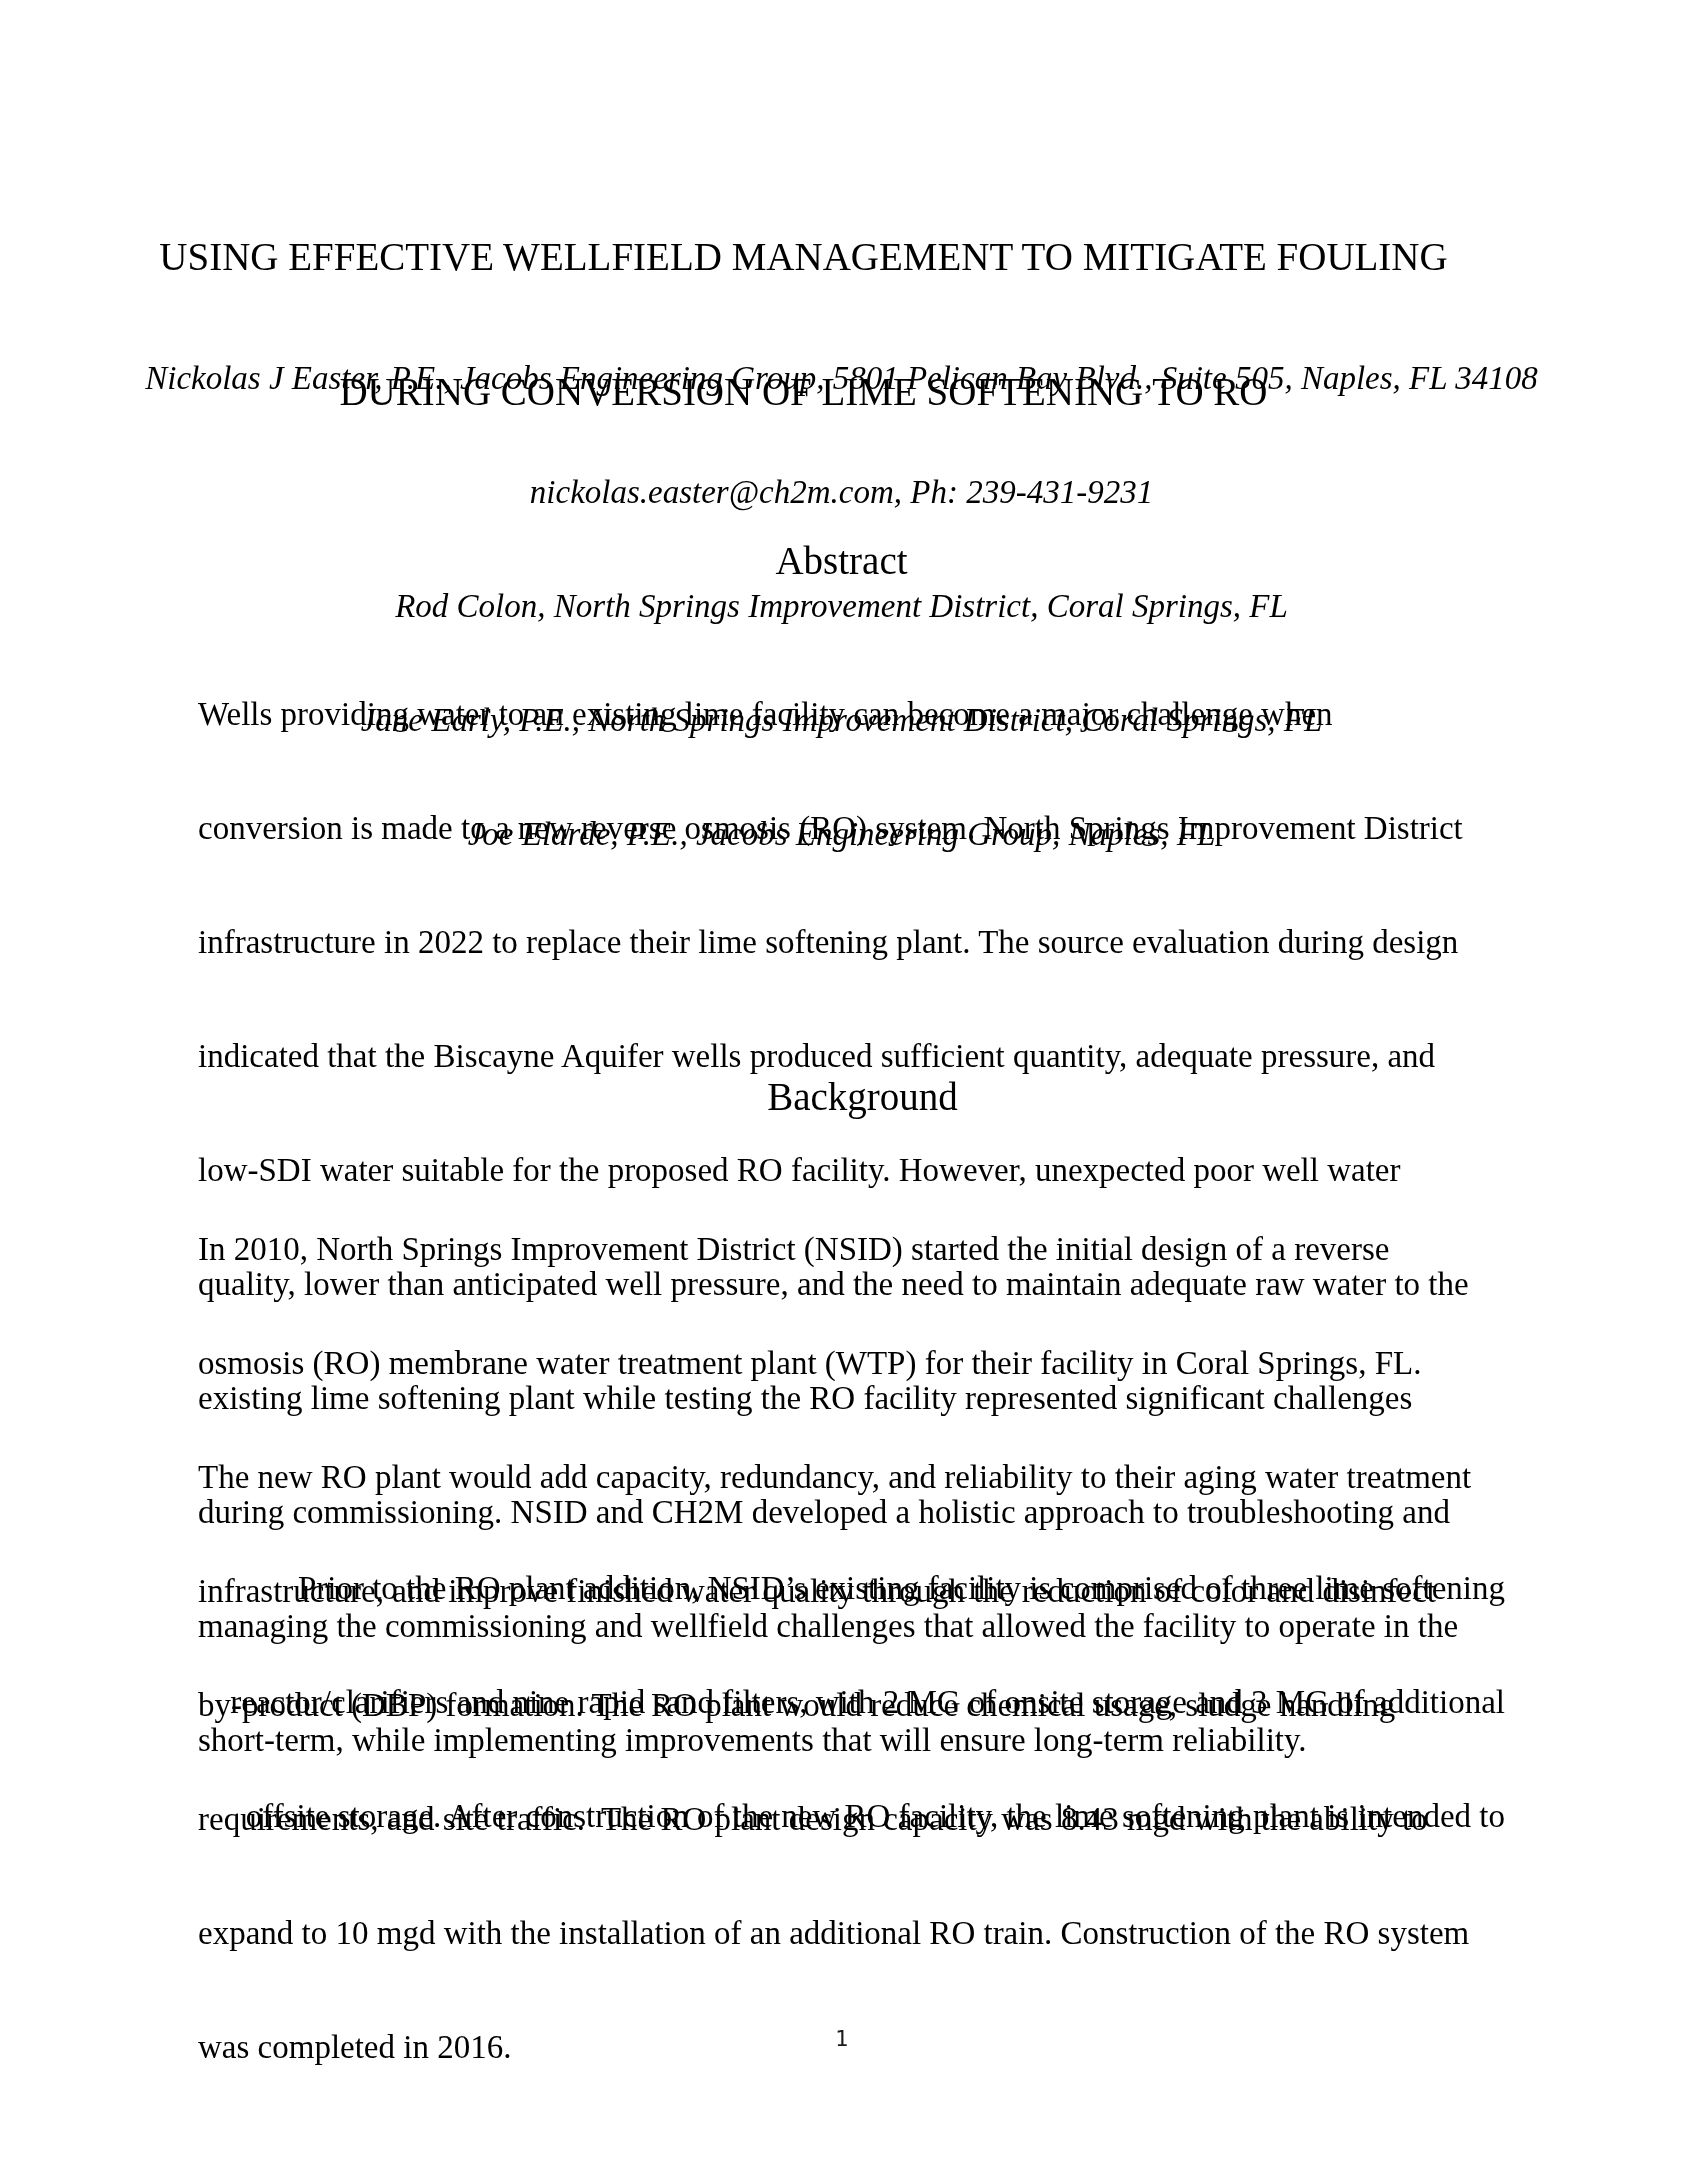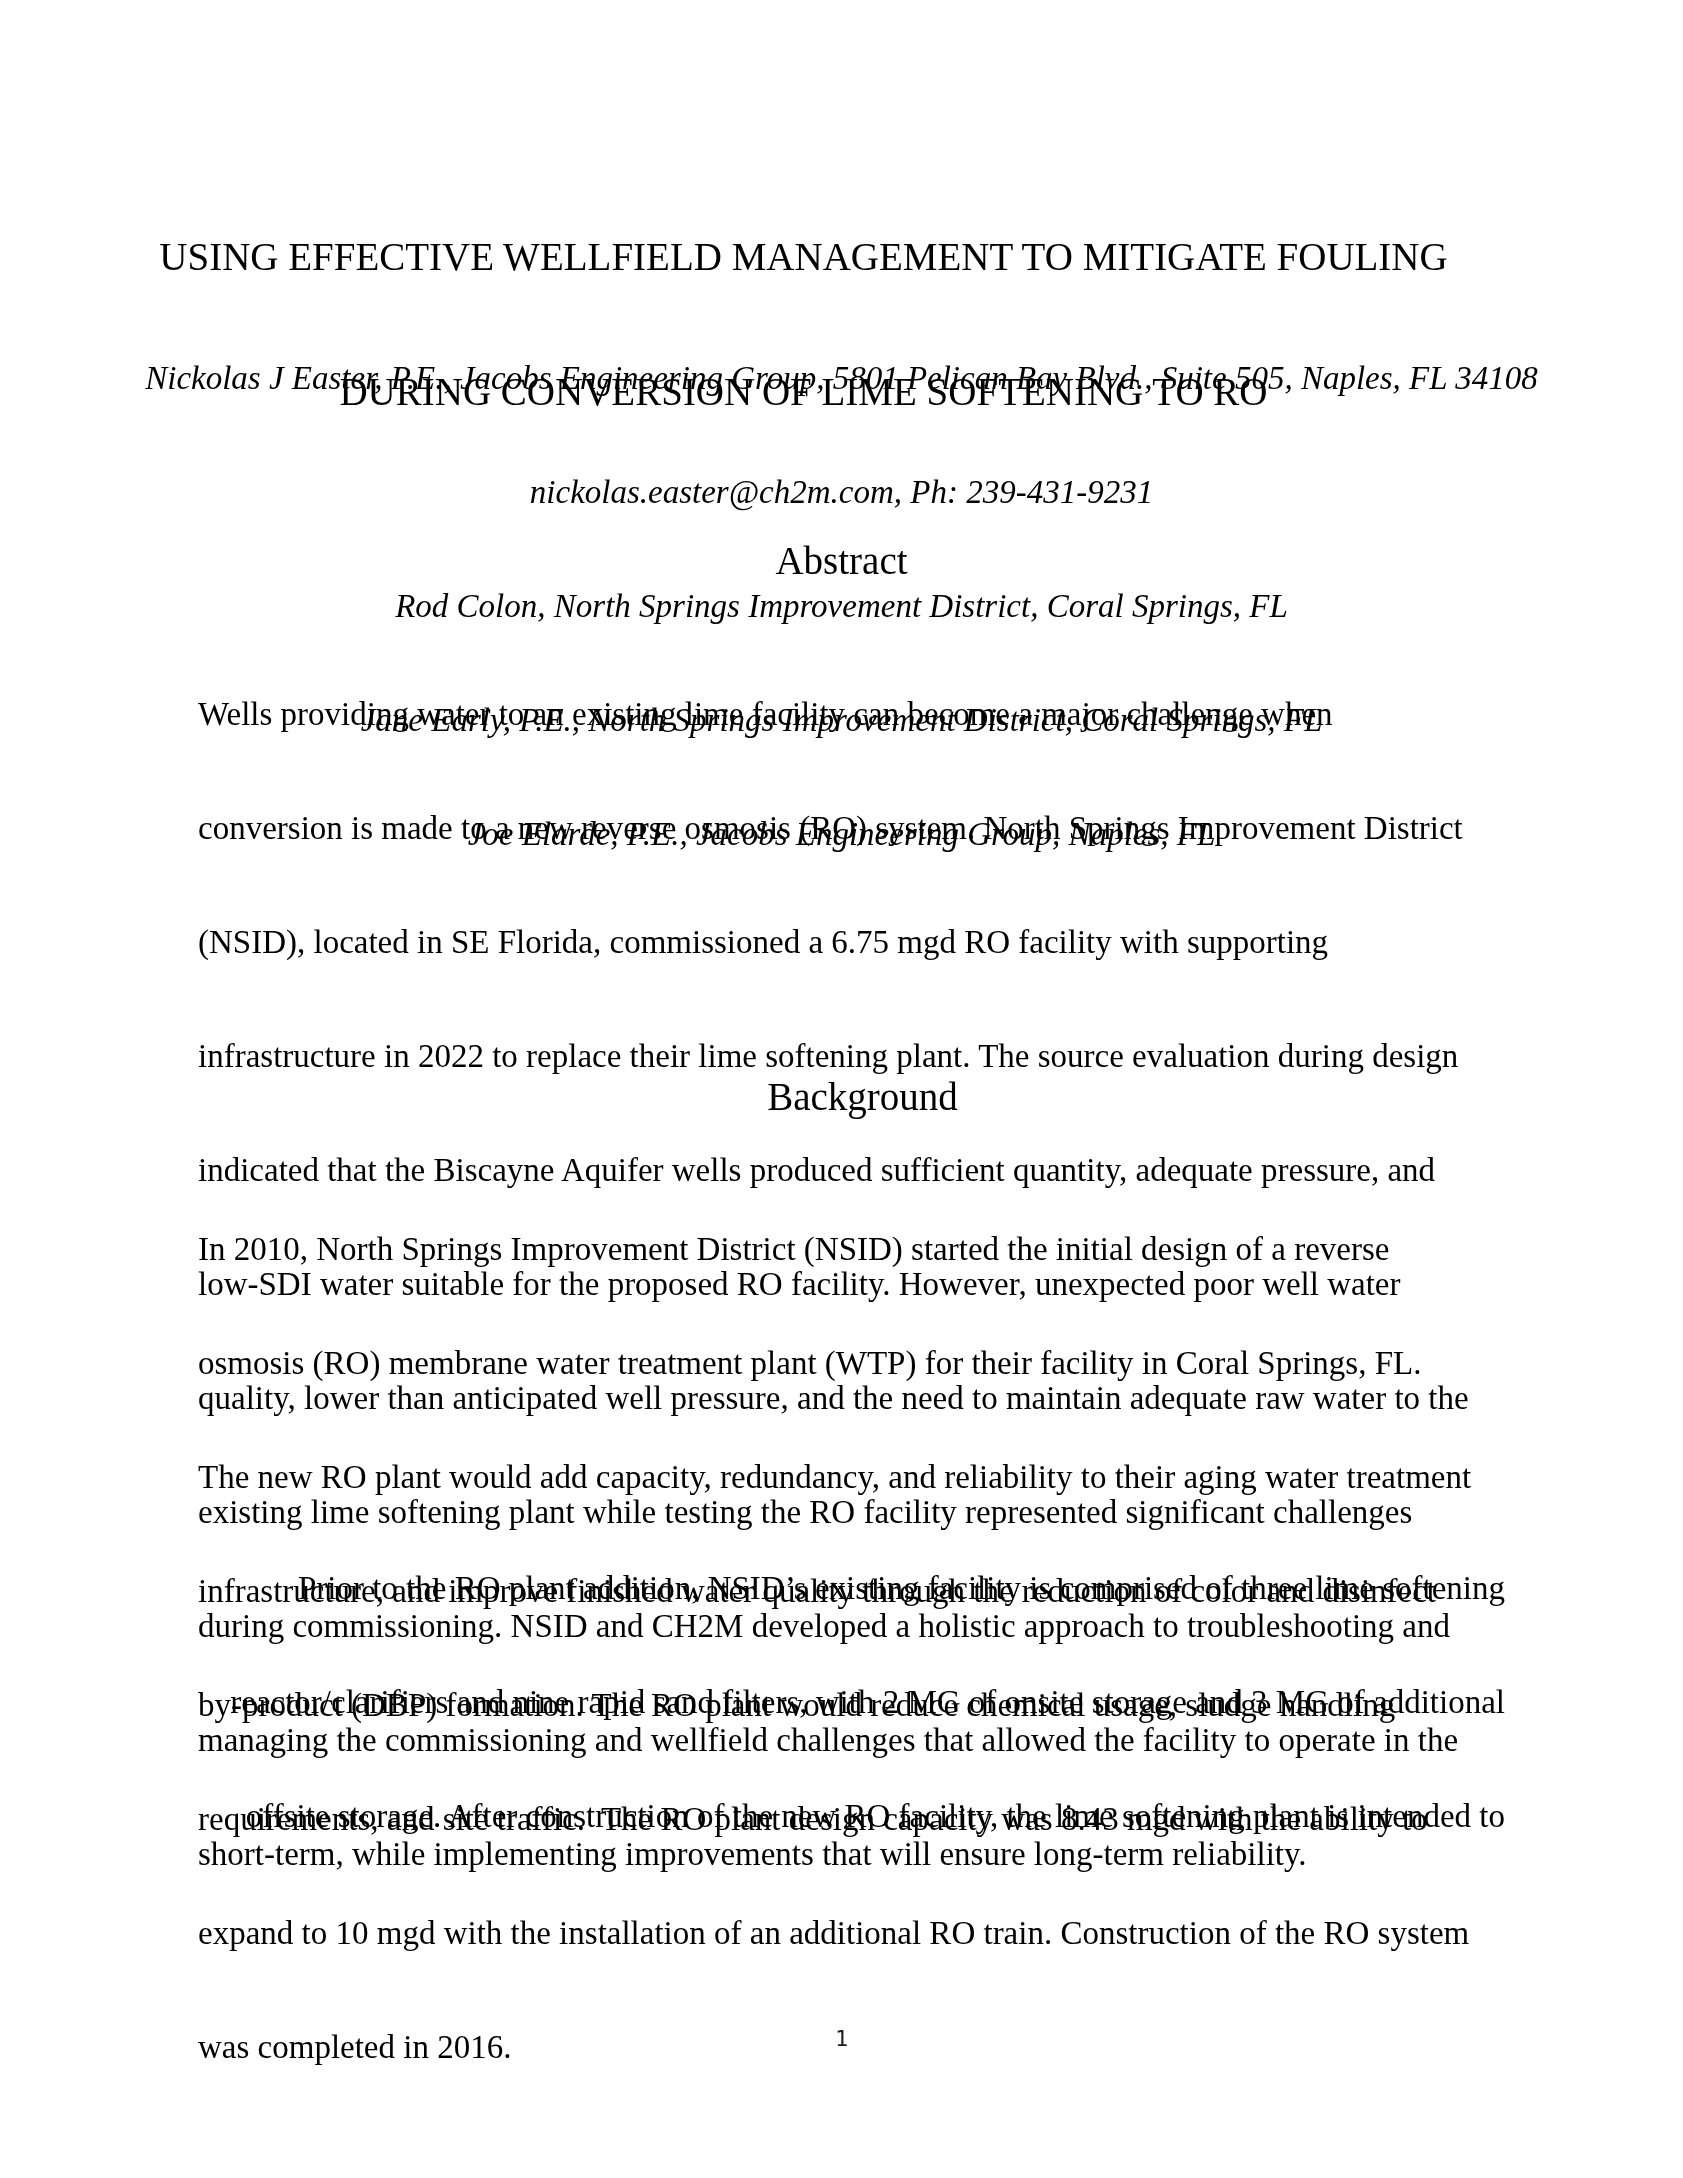--- a/index.html
+++ b/index.html
@@ -93,21 +93,20 @@
     <div class="line">Rod Colon, North Springs Improvement District, Coral Springs, FL</div>
     <div class="line">Jane Early, P.E., North Springs Improvement District, Coral Springs, FL</div>
     <div class="line">Joe Elarde, P.E., Jacobs Engineering Group, Naples, FL</div>
   </div>
 
   <div class="section-heading heading-abstract">Abstract</div>
 
   <div class="body-para para-abstract">
     <div class="line">Wells providing water to an existing lime facility can become a major challenge when</div>
     <div class="line">conversion is made to a new reverse osmosis (RO) system. North Springs Improvement District</div>
-    <div class="line">(NSID), located in SE Florida, commissioned a 6.75 mgd RO facility with supporting</div>
     <div class="line">infrastructure in 2022 to replace their lime softening plant. The source evaluation during design</div>
     <div class="line">indicated that the Biscayne Aquifer wells produced sufficient quantity, adequate pressure, and</div>
     <div class="line">low-SDI water suitable for the proposed RO facility. However, unexpected poor well water</div>
     <div class="line">quality, lower than anticipated well pressure, and the need to maintain adequate raw water to the</div>
     <div class="line">existing lime softening plant while testing the RO facility represented significant challenges</div>
     <div class="line">during commissioning. NSID and CH2M developed a holistic approach to troubleshooting and</div>
     <div class="line">managing the commissioning and wellfield challenges that allowed the facility to operate in the</div>
     <div class="line">short-term, while implementing improvements that will ensure long-term reliability.</div>
   </div>
 

